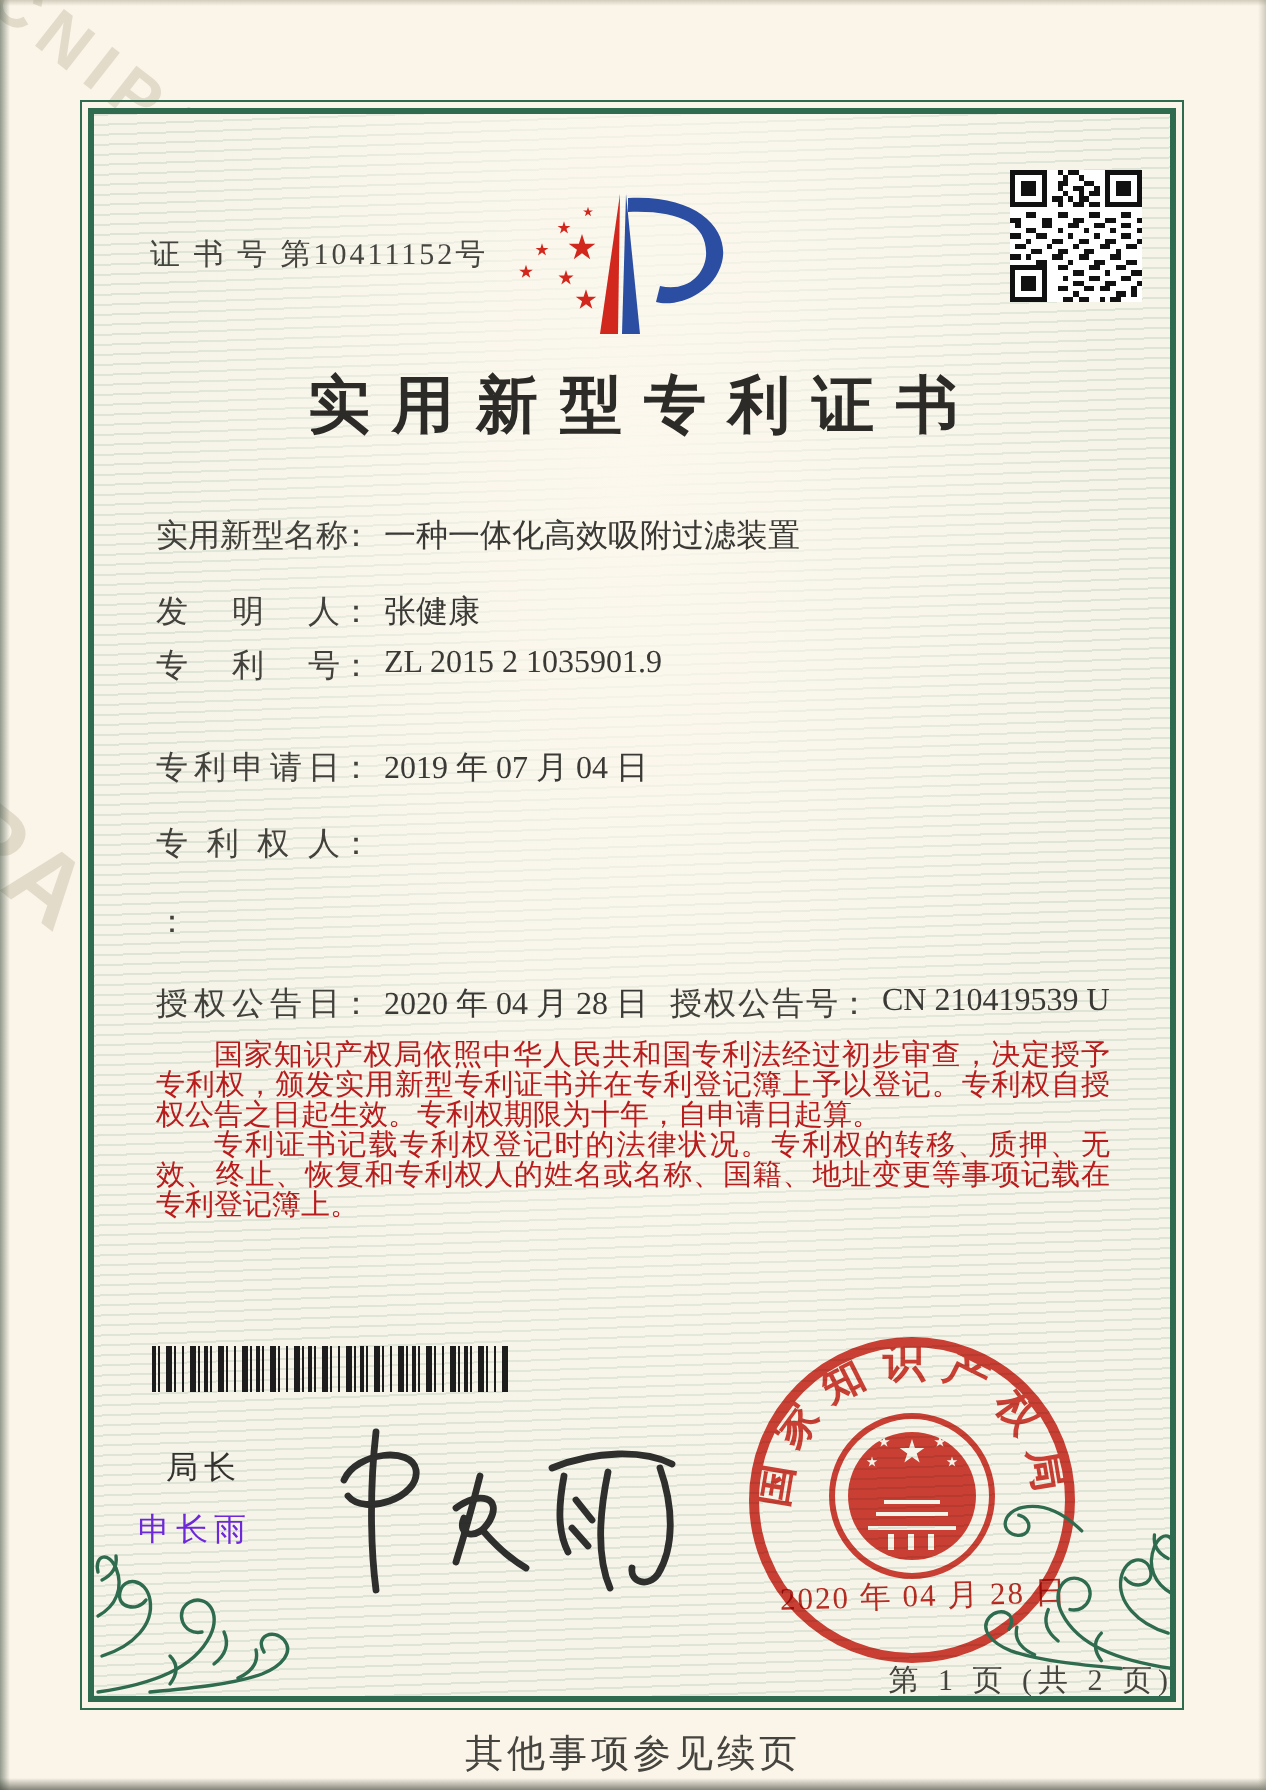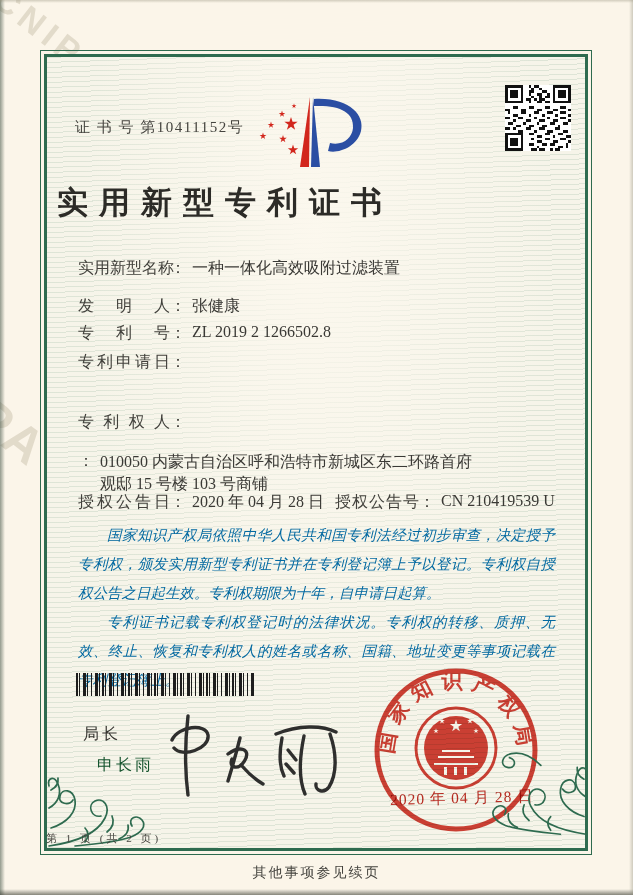--- a/index.html
+++ b/index.html
@@ -27,55 +27,55 @@
     background-color:#f6f4e9;
     background-image:
       radial-gradient(ellipse at 50% 22%, rgba(252,248,238,.95) 0%, rgba(252,248,238,0) 62%),
       repeating-linear-gradient(178deg, rgba(124,165,138,.20) 0px, rgba(124,165,138,.20) 1px, rgba(124,165,138,0) 1px, rgba(124,165,138,0) 5px);
   }
 
   .cert-no{position:absolute;left:75px;top:84px;font-size:15px;letter-spacing:1.5px;color:#45443f;margin-top:34px;}
   .qr{position:absolute;left:505px;top:85px;width:66px;height:66px;}
   .logo{position:absolute;left:256px;top:93px;width:114px;height:80px;}
 
-  .title{position:absolute;left:46px;right:46px;top:182px;text-align:left;
+  .title{position:absolute;left:46px;right:46px;top:182px;text-align:center;
          font-size:31px;font-weight:700;letter-spacing:11px;color:#2c2b27;text-indent:11px;}
 
   .field-row{position:absolute;left:78px;display:flex;font-size:16px;color:#42413c;}
   .lbl{display:inline-block;width:92px;text-align:justify;text-align-last:justify;white-space:nowrap;}
   .lbl-sm{width:84px;}
   .colon{margin-right:6px;}
   .val{color:#3a3935;}
   .val-addr{max-width:372px;line-height:22px;}
 
-  .paras{position:absolute;left:78px;right:78px;top:521px;font-size:14.5px;line-height:29px;
-         color:#0369a1;text-align:justify;font-style:italic;}
+  .paras{position:absolute;left:78px;right:78px;top:521px;font-size:14.5px;line-height:15px;
+         color:#b91c1c;text-align:justify;}
   .paras p{margin:0;text-indent:2em;}
 
   .barcode{position:absolute;left:76px;top:673px;width:179px;height:23px;
     background:repeating-linear-gradient(90deg,
       #1d1d1d 0 2px, transparent 2px 3px,
       #1d1d1d 3px 4px, transparent 4px 7px,
       #1d1d1d 7px 10px, transparent 10px 11px,
       #1d1d1d 11px 12px, transparent 12px 15px,
       #1d1d1d 15px 16px, transparent 16px 19px,
       #1d1d1d 19px 22px, transparent 22px 23px,
       #1d1d1d 23px 24px, transparent 24px 26px);}
 
   .sig-title{position:absolute;left:83px;top:724px;font-size:16px;letter-spacing:3px;color:#33322e;text-align:right;}
-  .sig-name{position:absolute;left:97px;top:755px;font-size:16px;letter-spacing:3px;color:#14532d;}
+  .sig-name{position:absolute;left:69px;top:755px;font-size:16px;letter-spacing:3px;color:#6d28d9;}
   .sig-hand{position:absolute;left:158px;top:702px;width:196px;height:106px;}
 
   .seal{position:absolute;left:368px;top:664px;width:176px;height:176px;mix-blend-mode:multiply;opacity:.93;}
   .seal-date{position:absolute;left:390px;top:788px;font-size:15.5px;color:#bf2f26;letter-spacing:1px;
              transform:rotate(-1.5deg);mix-blend-mode:multiply;}
 
-  .page-no{position:absolute;left:46px;right:46px;top:831px;text-align:left;font-size:11px;
+  .page-no{position:absolute;left:46px;right:46px;top:831px;text-align:right;font-size:15px;
            letter-spacing:3px;color:#45443f;}
-  .cont-note{position:absolute;left:46px;right:46px;top:864px;text-align:center;font-size:14px;
+  .cont-note{position:absolute;left:46px;right:46px;top:864px;text-align:center;font-size:19px;
              letter-spacing:2px;color:#45443f;}
 
   .ornament{position:absolute;pointer-events:none;}
   .orn-bl{left:45px;top:756px;width:116px;height:94px;}
   .orn-br{left:476px;top:733px;width:114px;height:118px;}
 </style>
 </head>
 <body>
 
 <div class="page">
@@ -144,33 +144,33 @@
     <span class="val">一种一体化高效吸附过滤装置</span>
   </div>
   <div class="field-row" style="top:296px">
     <span class="lbl">发明人</span>
       <span class="colon">：</span>
     <span class="val">张健康</span>
   </div>
   <div class="field-row" style="top:323px">
     <span class="lbl">专利号</span>
       <span class="colon">：</span>
-    <span class="val">ZL 2019 2 1266502.8</span>
-  </div>
-  <div class="field-row" style="top:352px">
+    <span class="val">ZL 2015 2 1035901.9</span>
+  </div>
+  <div class="field-row" style="top:374px">
     <span class="lbl">专利申请日</span>
       <span class="colon">：</span>
+    <span class="val">2019 年 07 月 04 日</span>
   </div>
   <div class="field-row" style="top:412px">
     <span class="lbl">专利权人</span>
       <span class="colon">：</span>
   </div>
   <div class="field-row" style="top:451px">
       <span class="colon">：</span>
-    <span class="val val-addr">010050 内蒙古自治区呼和浩特市新城区东二环路首府观邸 15 号楼 103 号商铺</span>
   </div>
   <div class="field-row" style="top:492px">
     <span class="lbl">授权公告日</span>
       <span class="colon">：</span>
     <span class="val">2020 年 04 月 28 日</span>
   </div>
   <div class="field-row" style="top:492px;left:335px">
     <span class="lbl lbl-sm">授权公告号</span>
       <span class="colon">：</span>
     <span class="val">CN 210419539 U</span>

